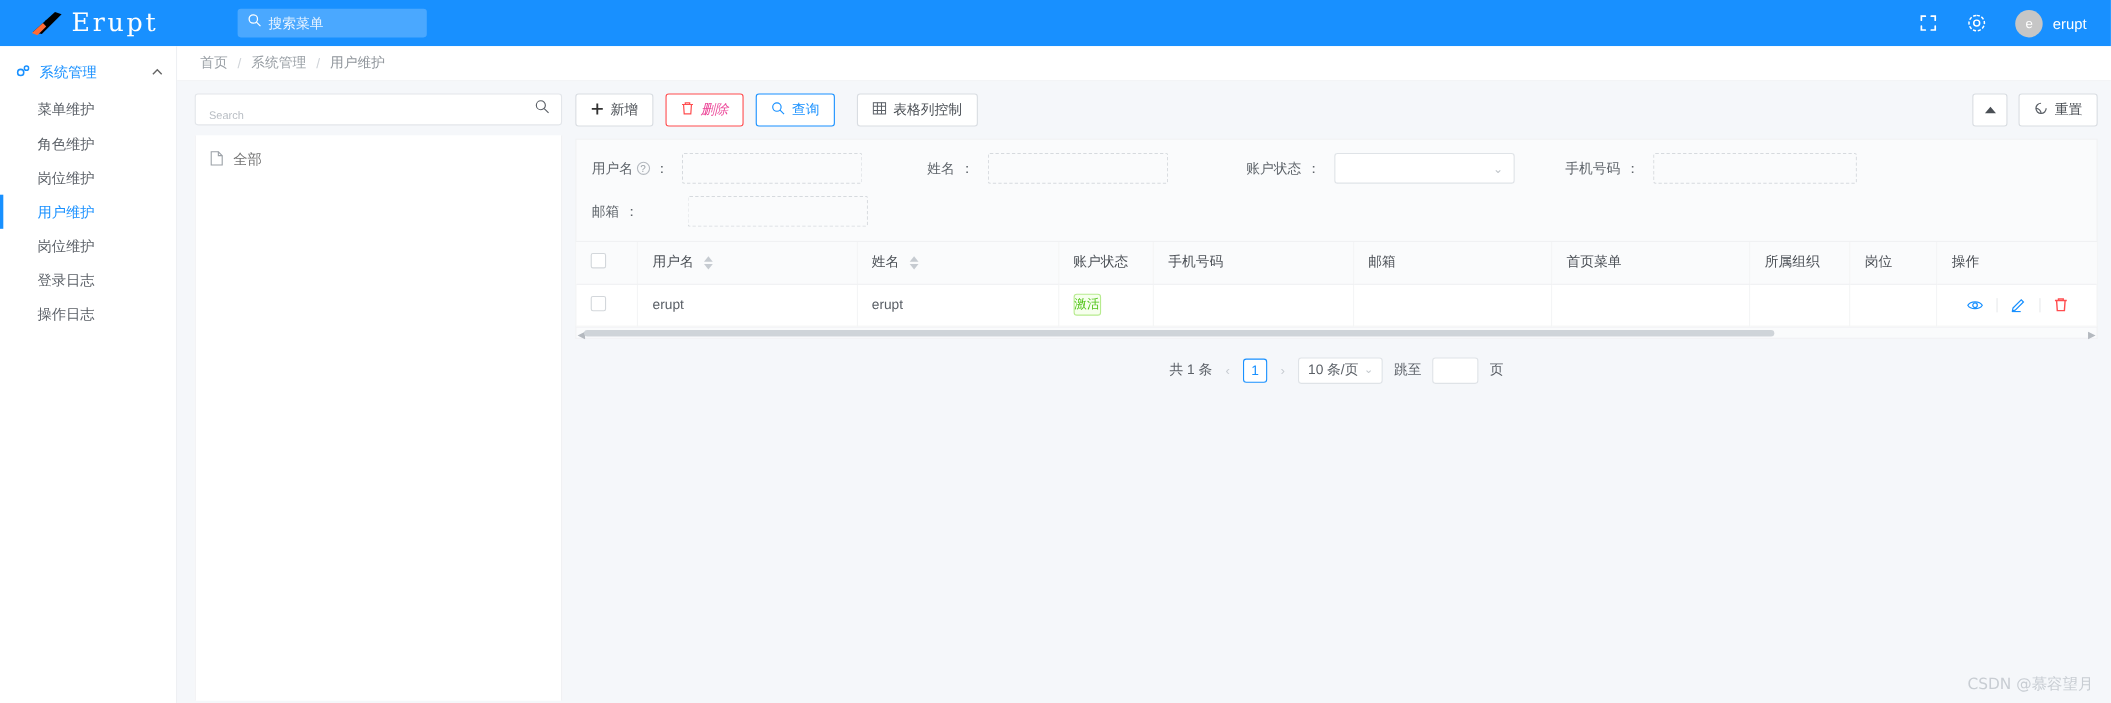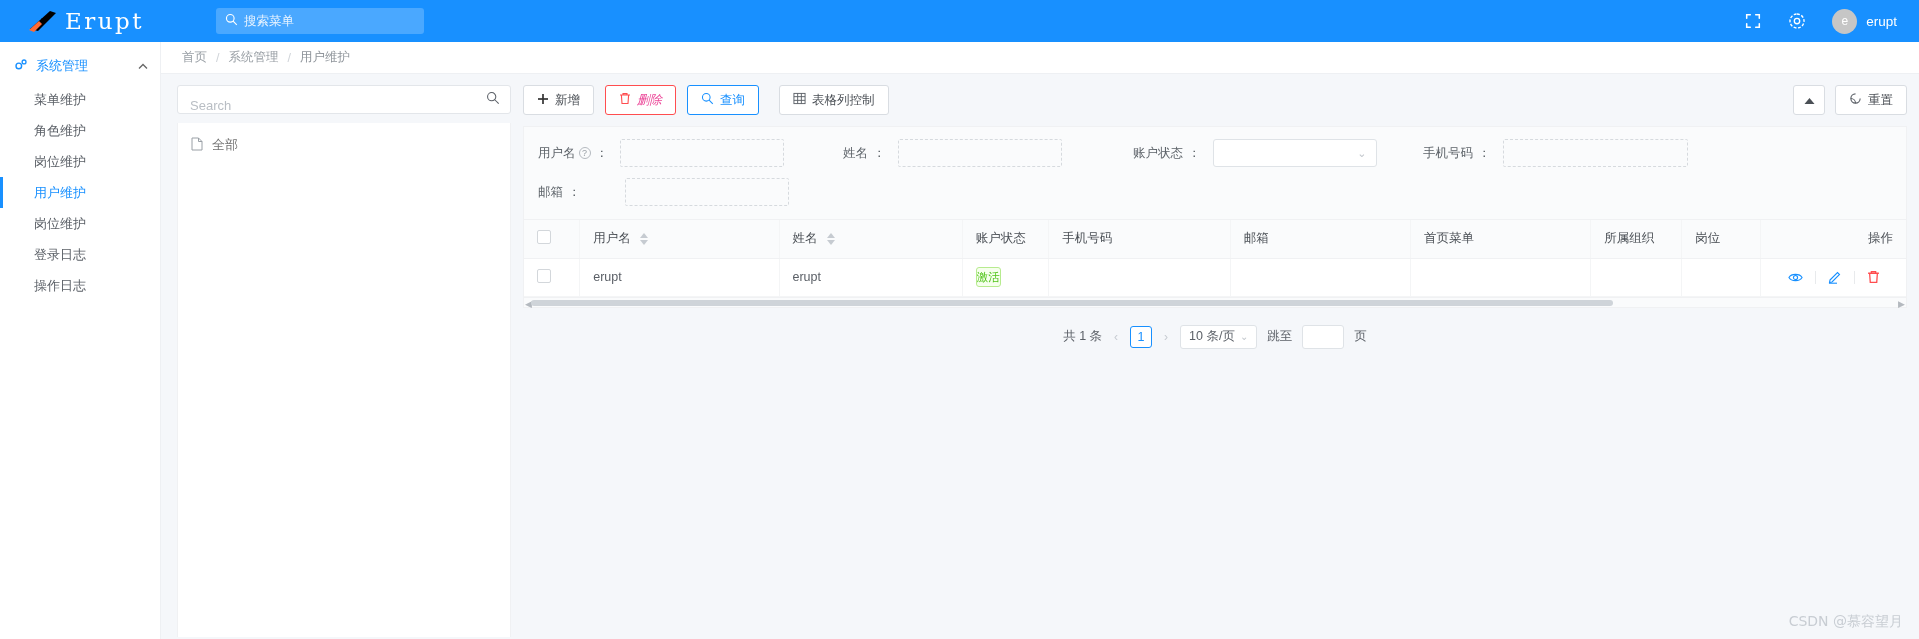--- a/index.html
+++ b/index.html
@@ -25,21 +25,21 @@
     padding-left: 28px;
   }
   .brand-logo { width: 30px; height: 24px; position: relative; flex: 0 0 auto; }
   .brand-name {
     color: #ffffff; font-size: 23px; letter-spacing: 2.5px;
     font-family: "DejaVu Serif", "Liberation Serif", serif;
     line-height: 1;
   }
   .header-search {
     margin-left: 20px;
-    width: 208px; height: 26px;
+    width: 172px; height: 26px;
     background: rgba(255,255,255,0.22);
     border-radius: 3px;
     display: flex; align-items: center; padding: 0 9px; gap: 6px;
   }
   .header-search .ph { color: #eaf4ff; font-size: 12.5px; }
   .header-right {
     margin-left: auto; display: flex; align-items: center; gap: 26px;
     padding-right: 22px;
   }
   .hicon { width: 18px; height: 18px; display: block; cursor: pointer; }
@@ -96,21 +96,21 @@
     display: flex; gap: 12px;
   }
 
   
   .tree-col { width: 334px; flex: 0 0 auto; }
   .tree-search {
     height: 29px; background: #fff; border: 1px solid #e3e6ea; border-radius: 3px;
     display: flex; align-items: center; padding: 0 10px;
   }
   .tree-search input {
-    border: 0; outline: 0; flex: 1; font-size: 13px; color: #333;
+    border: 0; outline: 0; flex: 1; font-size: 10px; color: #333;
     font-family: inherit; background: transparent; margin-top: 12px;
   }
   .tree-search input::placeholder { color: #b9bec4; }
   .tree-body {
     margin-top: 9px; background: #fff; height: 514px;
     border: 1px solid #f0f1f3; border-top: 0; border-bottom: 0;
     padding: 13px 0 0 13px;
   }
   .tree-node { display: flex; align-items: center; gap: 9px; font-size: 13px; color: #737373; cursor: pointer; }
 
@@ -506,21 +506,21 @@
                   <i class="up"></i>
                   <i class="down"></i>
                 </span>
             </th>
             <th>账户状态</th>
             <th>手机号码</th>
             <th>邮箱</th>
             <th>首页菜单</th>
             <th>所属组织</th>
             <th>岗位</th>
-            <th style="text-align:right">操作</th>
+            <th style="text-align:left">操作</th>
           </tr>
         </thead>
         <tbody>
           <tr>
             <td>
               <span class="chk"></span>
             </td>
             <td>erupt</td>
             <td>erupt</td>
             <td>

